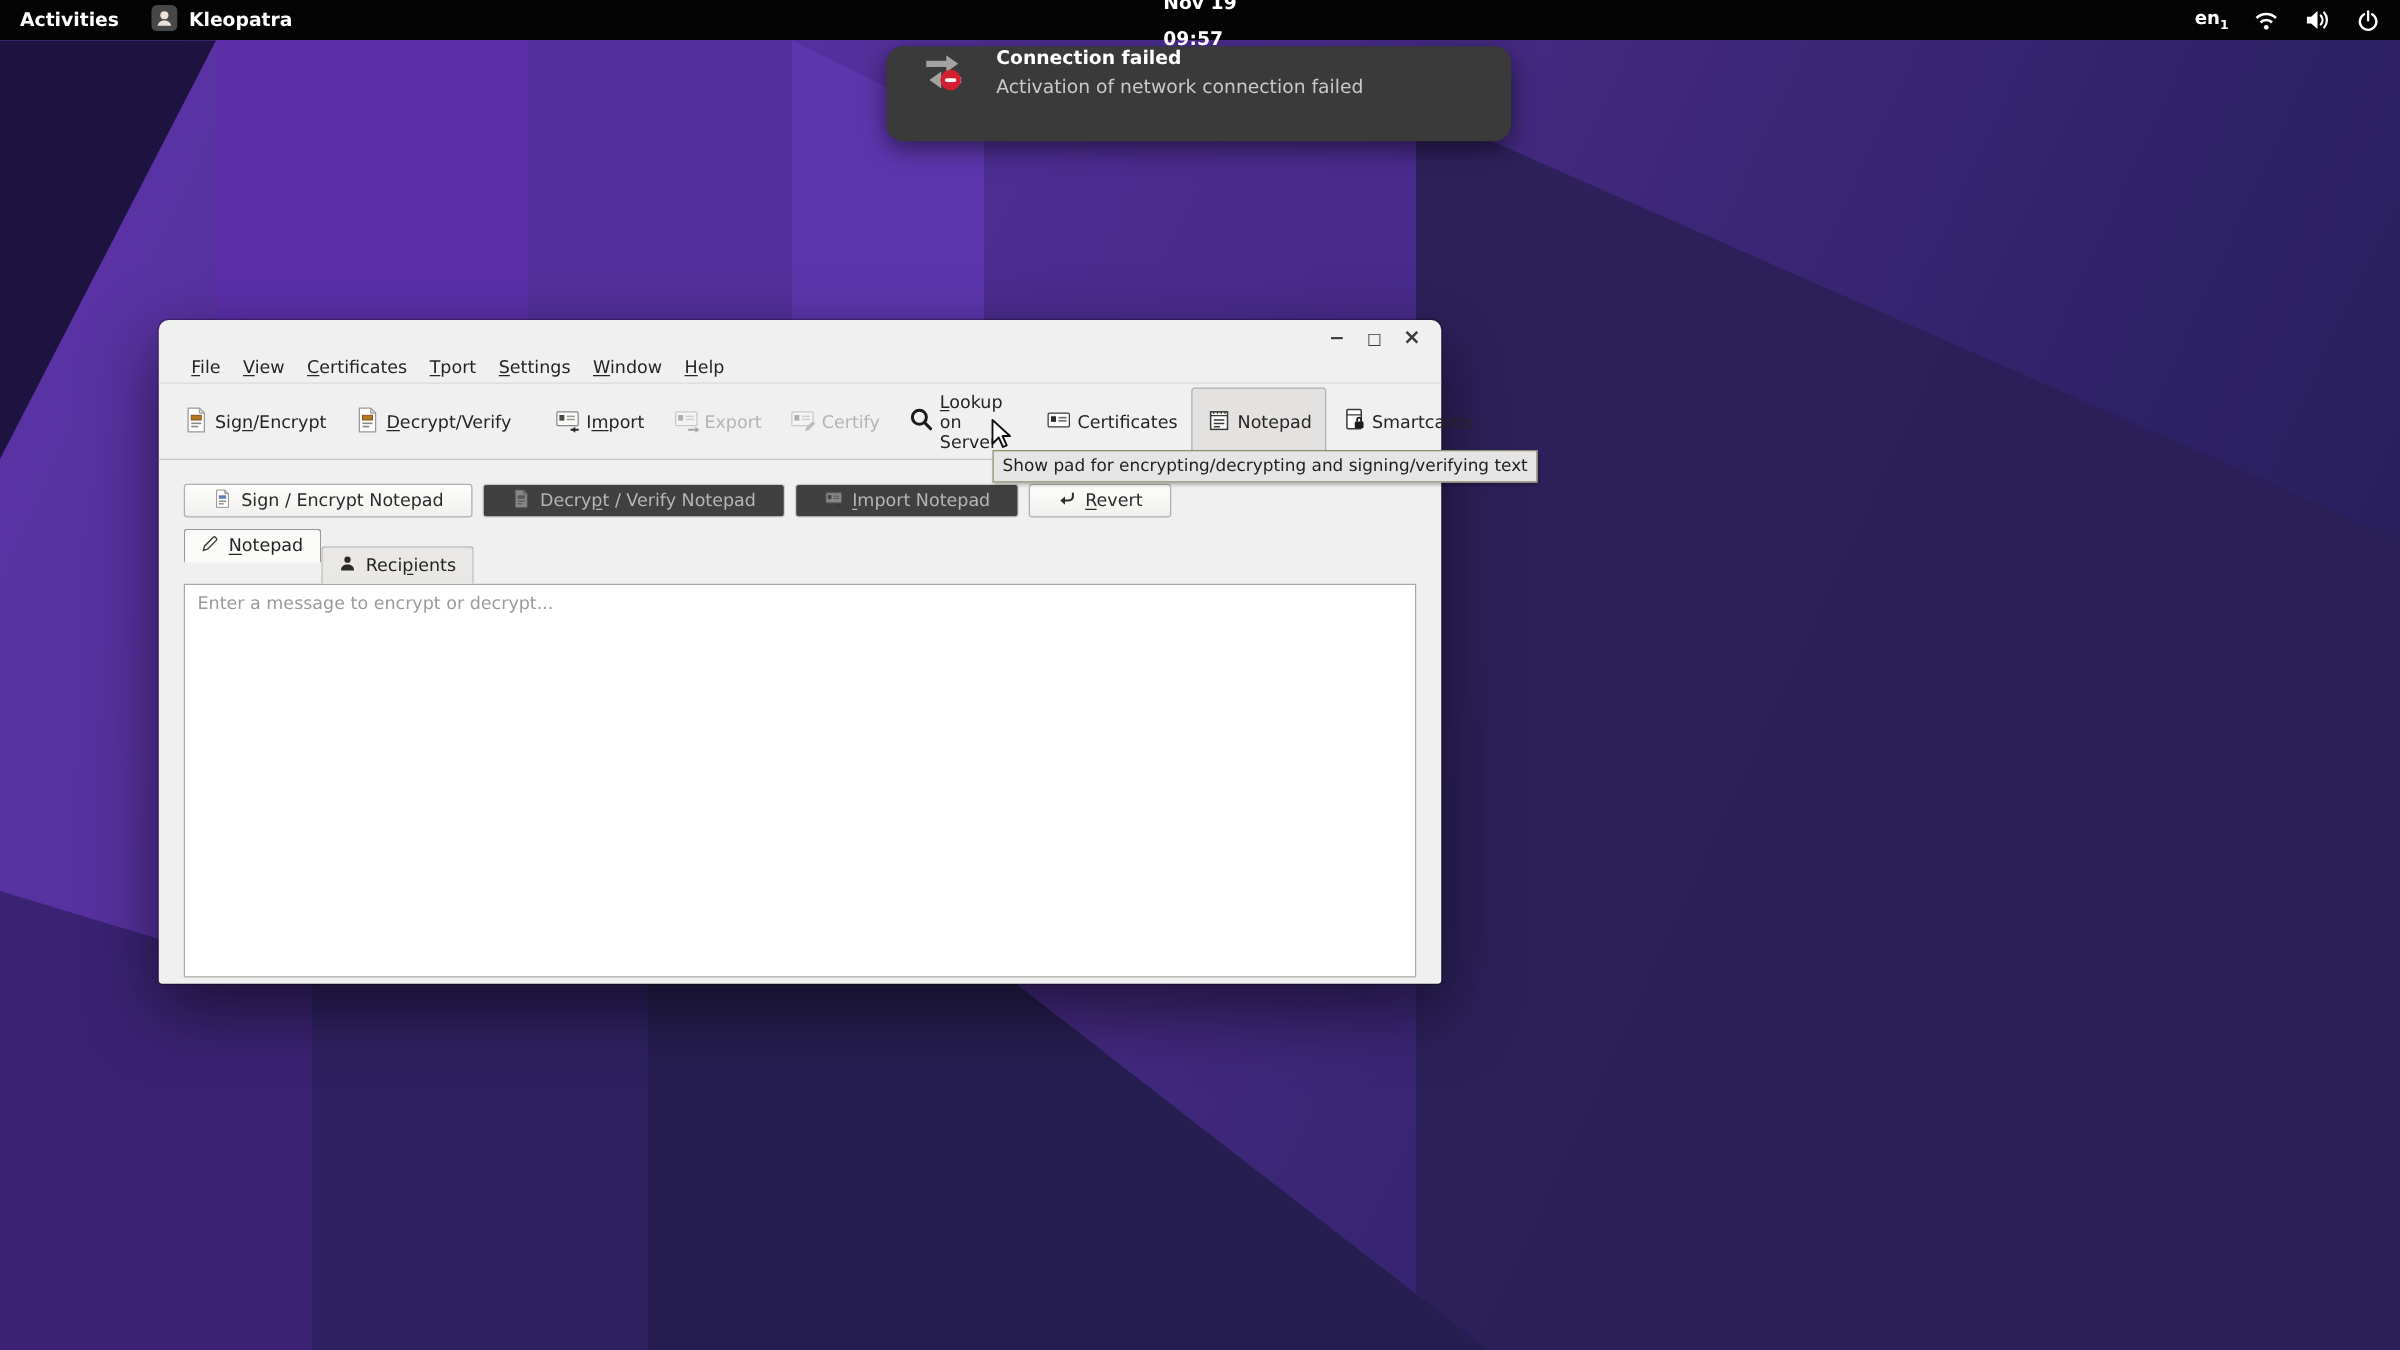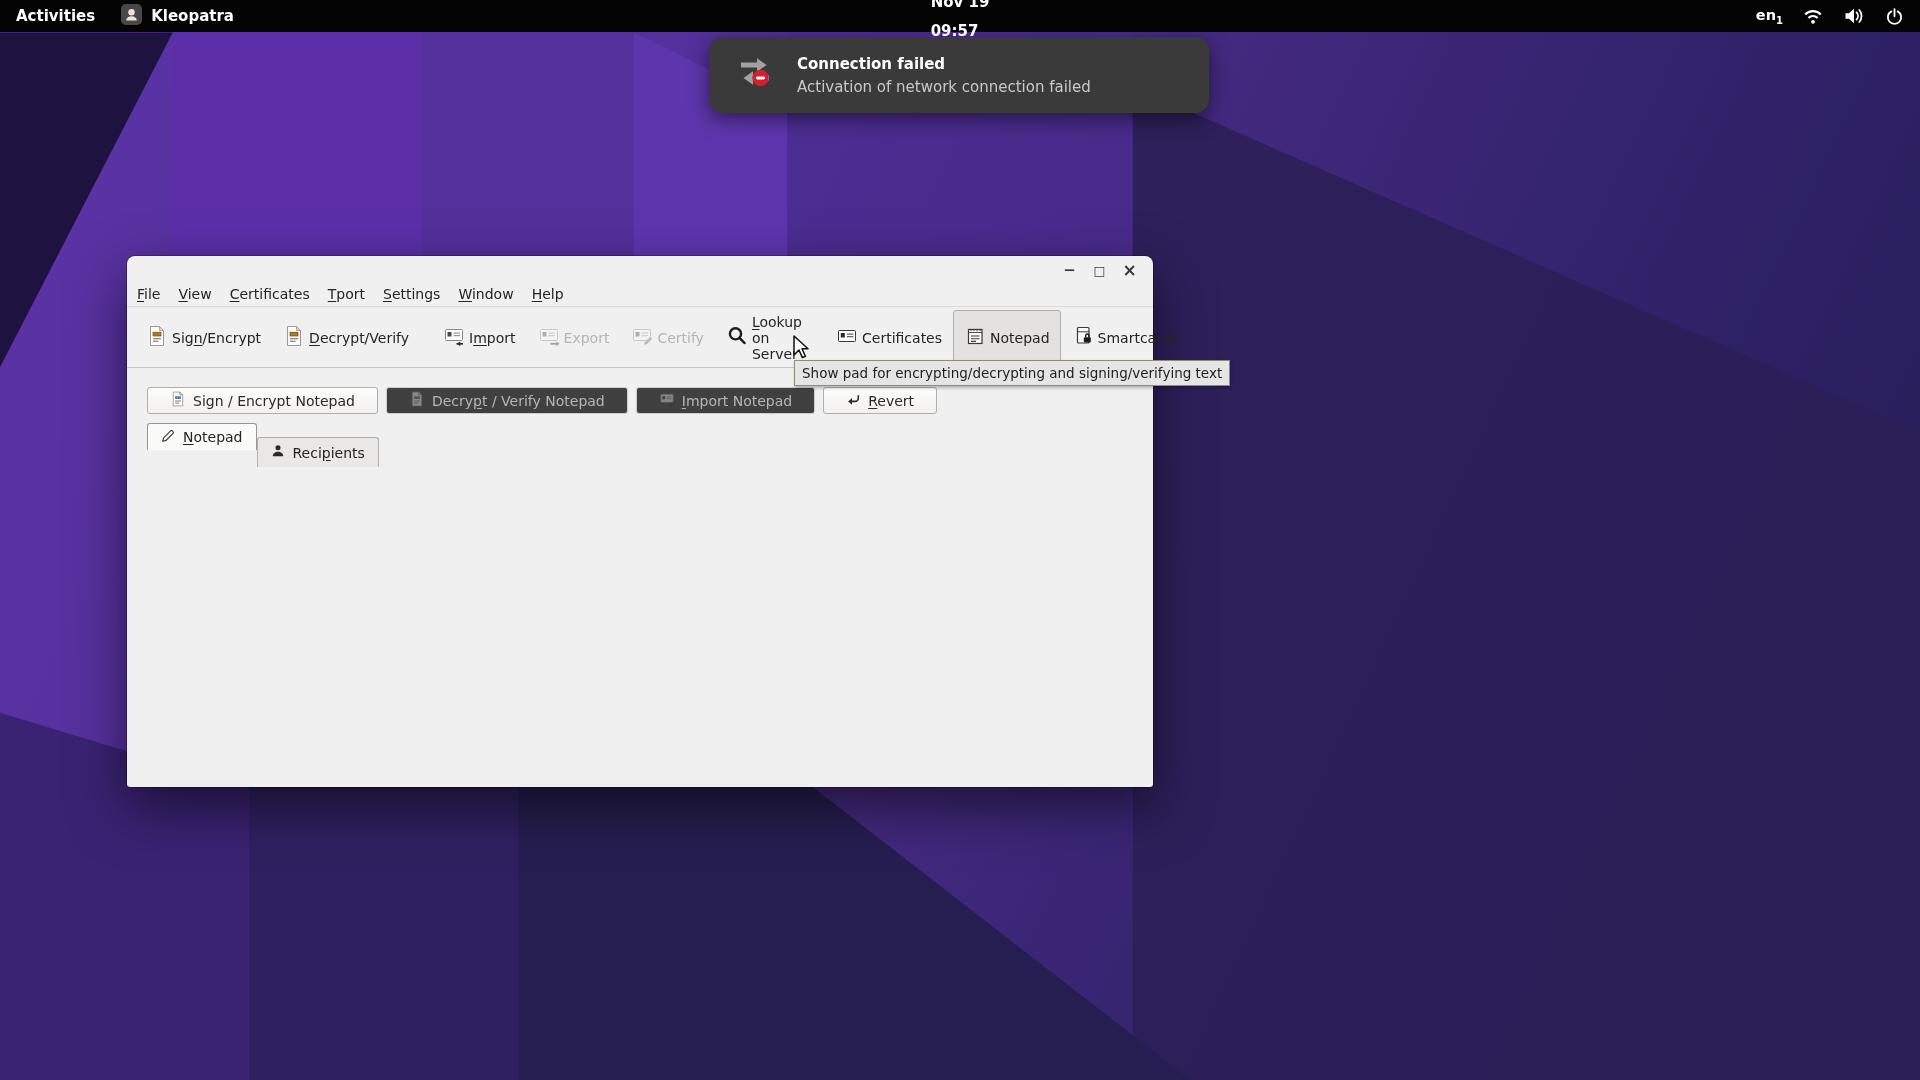--- a/index.html
+++ b/index.html
@@ -26,36 +26,36 @@
   .tb-activities { padding:0 18px 0 16px; font-weight:600; }
   .tb-app { display:flex; align-items:center; gap:9px; font-weight:600; margin-left:8px; }
   .tb-clock { position:absolute; left:50%; transform:translateX(-50%); display:flex; gap:11px; font-weight:600;flex-direction:column; }
   .tb-right { margin-left:auto; display:flex; align-items:center; gap:19px; padding-right:16px; }
   .tb-kbd { font-size:14.5px; font-weight:600;margin-left:48px; }
   .tb-kbd sub { font-size:10px; }
   .tb-right svg { display:block; }
 
   
   .notification { position:absolute; left:709px; top:37px; width:500px; height:76px;
-    background:#3a3a3a; border-radius:14px; display:flex; align-items:center; gap:20px;
+    background:#3a3a3a; border-radius:14px; display:flex; align-items:flex-start; gap:20px;
     padding-left:24px; box-shadow:0 6px 20px rgba(0,0,0,.5); z-index:40; }
   .n-title { font-size:15px; font-weight:bold; color:#fff; margin-bottom:5px; }
   .n-body  { font-size:15px; color:#c9c9c9; }
 
   
   .window { position:absolute; left:127px; top:256px; width:1026px; height:531px;
     background:#eff0ef; border-radius:8px 8px 3px 3px; color:#252423; z-index:30;
     box-shadow:0 20px 55px rgba(0,0,0,.55), 0 0 0 1px rgba(0,0,0,.28); }
   .titlestrip { height:26px; position:relative; }
   .winctl { position:absolute; right:13px; top:4px; display:flex; gap:9px; }
   .wbtn { width:21px; height:20px; display:flex; align-items:center; justify-content:center;
     color:#3a3a3a; font-weight:600; }
   .wbtn.min { font-size:15px; } .wbtn.max { font-size:12.5px; } .wbtn.close { font-size:17px; }
 
-  .menubar { display:flex; padding:0 1px; height:25px; align-items:center; font-size:14px;
+  .menubar { display:flex; padding:0 17px; height:25px; align-items:center; font-size:14px;
     border-bottom:1px solid #dcdad8; }
   .menu-item { padding:0 9px; }
   .mn { text-decoration:underline; text-underline-offset:2px; }
 
   .toolbar { display:flex; align-items:stretch; padding:3px 8px 2px 8px; height:61px;
     border-bottom:1px solid #c7c5c3; }
   .titem { display:flex; flex-direction:row; align-items:center; justify-content:center;
     padding:3px 10px; gap:4px; font-size:14px; border:1px solid transparent; border-radius:3px; }
   .titem.active { background:#e3e2e1; border-color:#b1afad; }
   .titem.disabled { color:#b6b4b1; }
@@ -349,20 +349,23 @@
         <span>
           <svg width="14" height="14" viewBox="0 0 15 15">
               <circle cx="7.5" cy="4" r="2.7" fill="#2b2a29"></circle>
               <path d="M1.9 13.2c0-3.4 2.5-5 5.6-5s5.6 1.6 5.6 5z" fill="#2b2a29"></path>
             </svg>
         </span>
         <span><span>Reci</span><span class="mn">p</span><span>ients</span></span>
       </div>
     </div>
 
+    <div class="editor">
+      <textarea placeholder="Enter a message to encrypt or decrypt..." style=""></textarea>
+    </div>
   </div>
 </div>
 
 <div class="tooltip">Show pad for encrypting/decrypting and signing/verifying text</div>
 
 <div class="cursor">
   <svg width="22" height="30" viewBox="0 0 22 30">
       <path d="M3 2v19l5-5 3.4 7.6 3-1.3-3.4-7.5H17z" fill="#fff" stroke="#111" stroke-width="1.5" stroke-linejoin="round"></path>
     </svg>
 </div>

